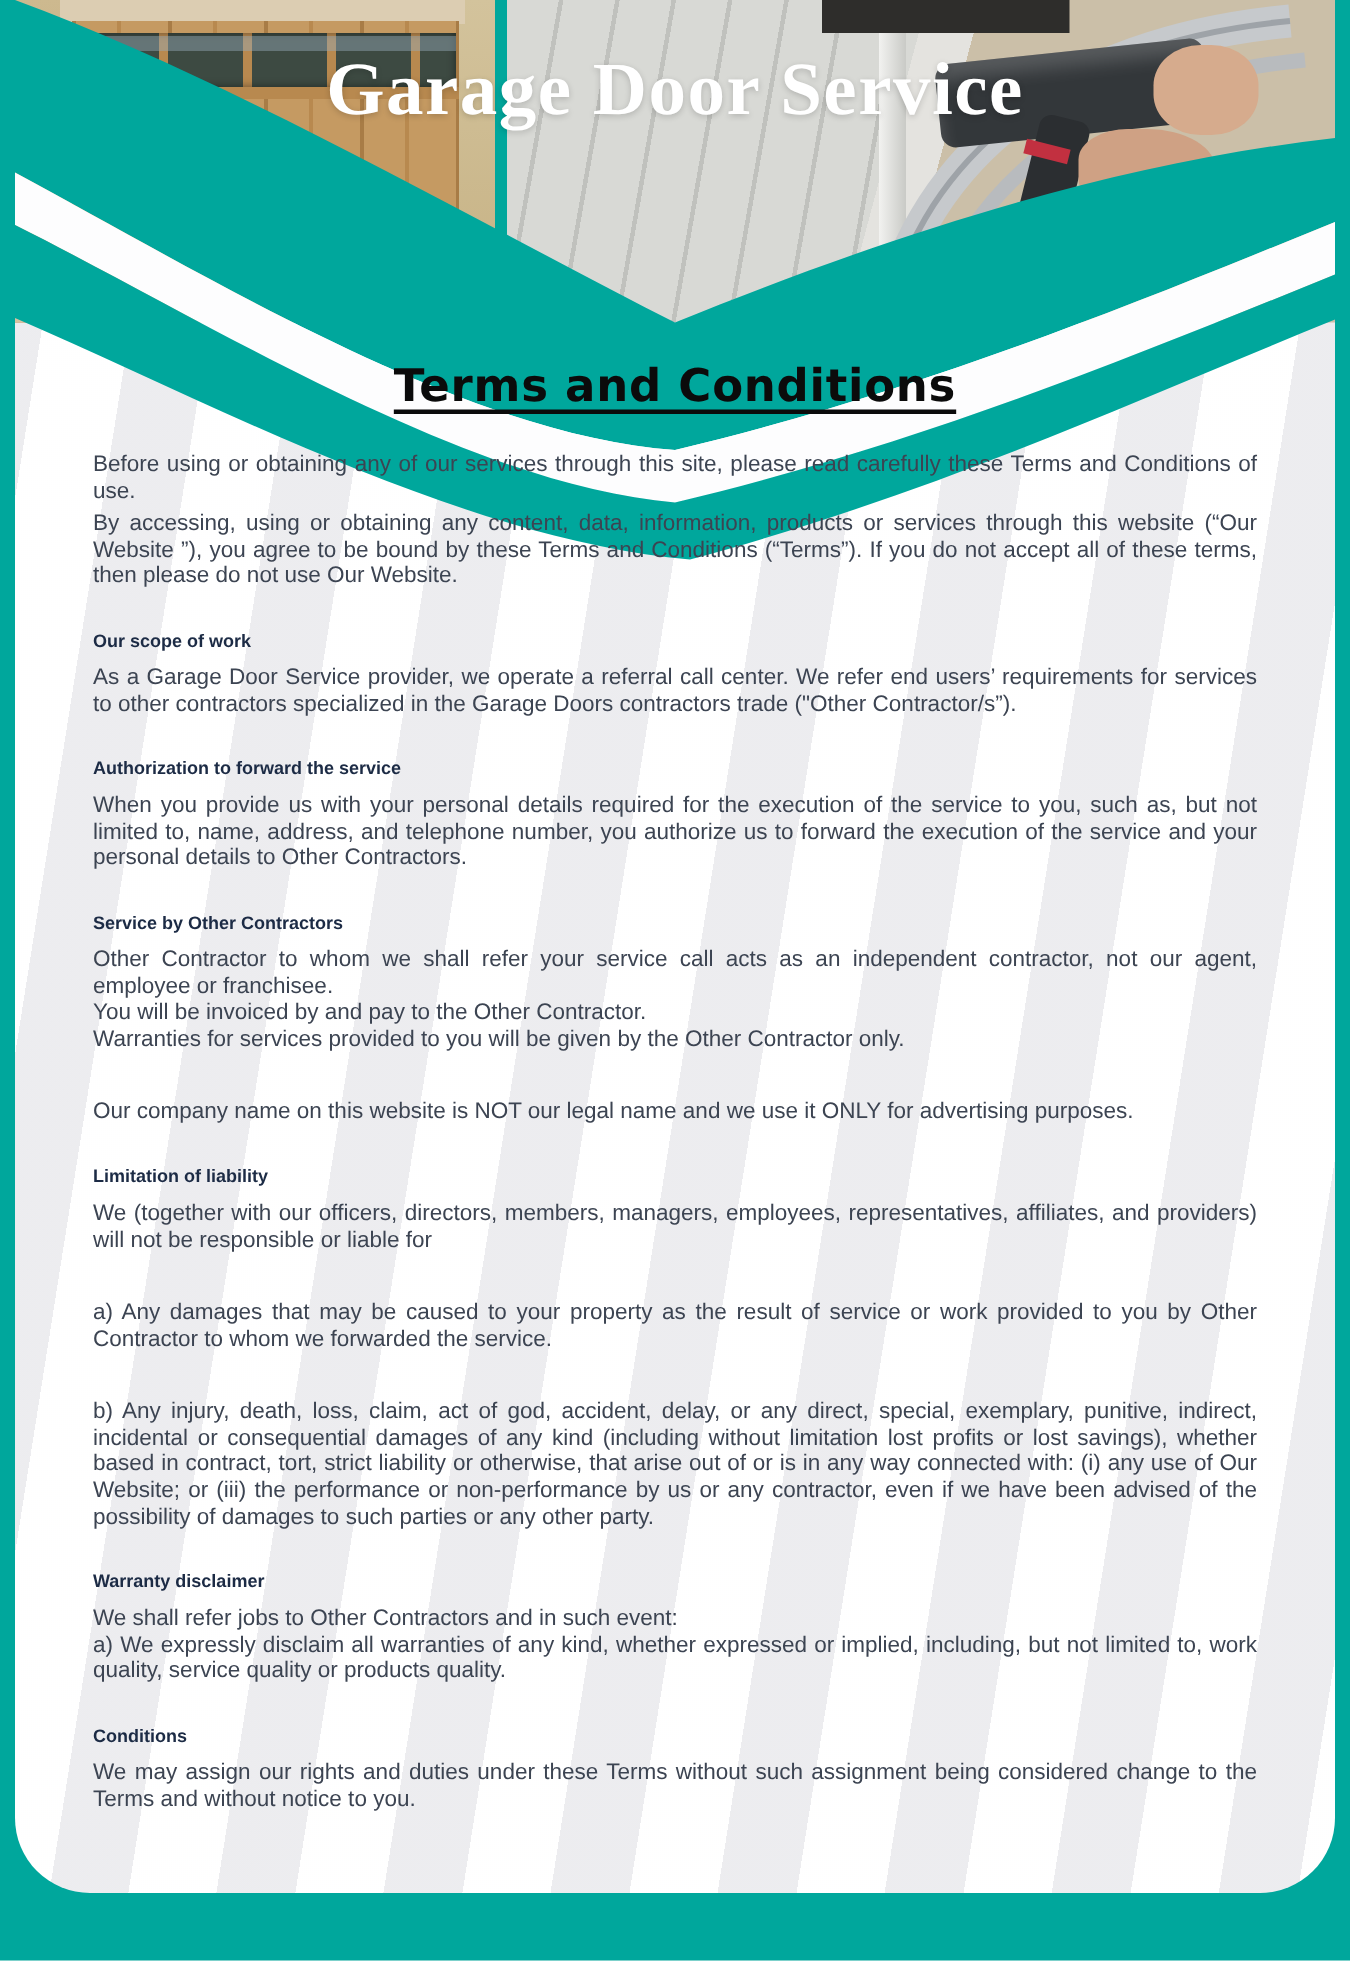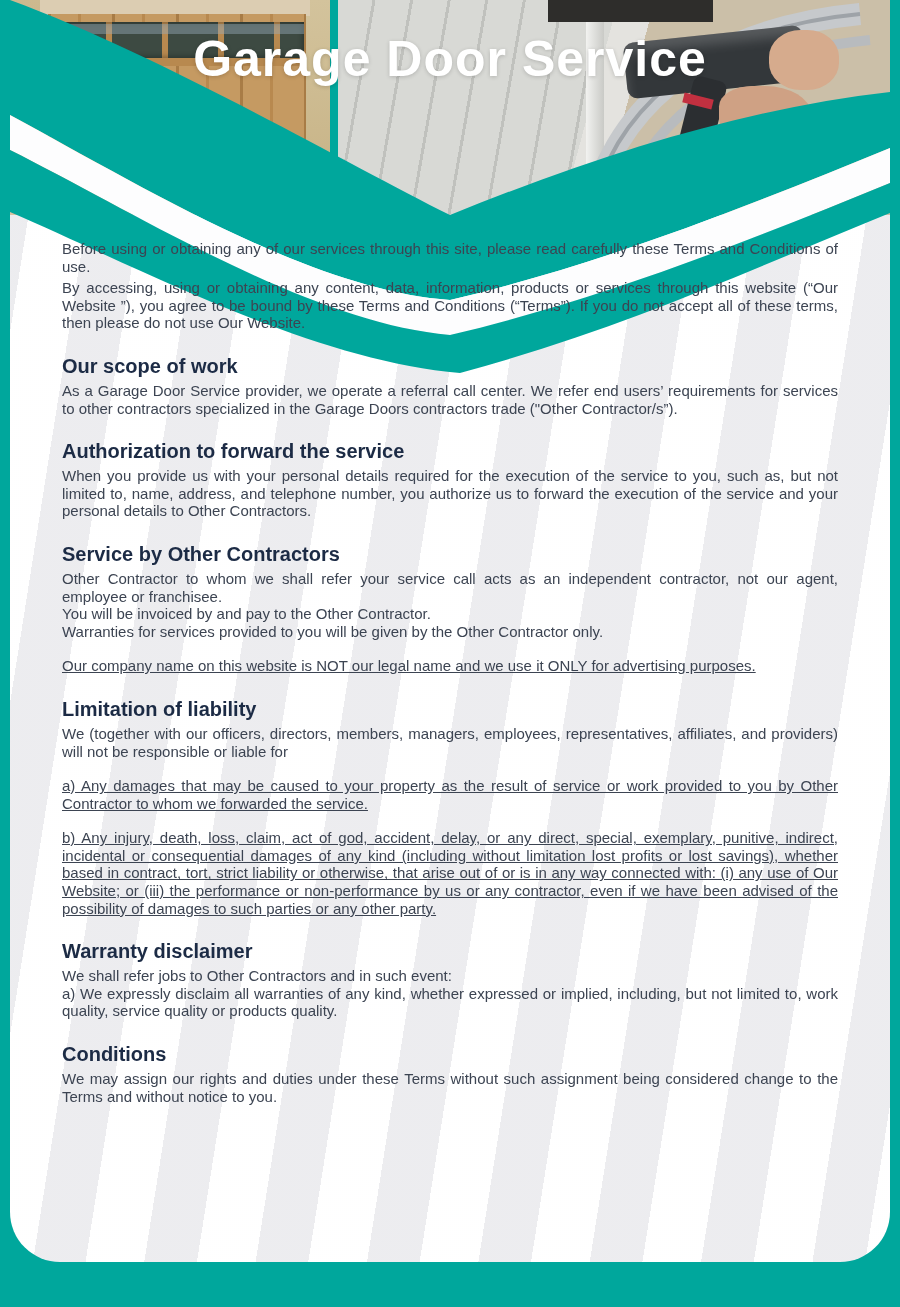--- a/index.html
+++ b/index.html
@@ -52,42 +52,42 @@
   .drill{position:absolute;left:52%;top:34px;width:180px;height:56px;background:#33373a;border-radius:10px;
     box-shadow:inset 0 10px 12px rgba(255,255,255,.18);transform:rotate(-6deg);}
   .drill-grip{position:absolute;left:63%;top:78px;width:34px;height:70px;background:#2b2e31;border-radius:8px;transform:rotate(14deg);}
   .drill-stripe{position:absolute;left:62.5%;top:96px;width:30px;height:10px;background:#c23040;transform:rotate(14deg);}
   .hand{position:absolute;left:69%;top:86px;width:92px;height:56px;background:#cfa184;border-radius:40% 55% 55% 45%;}
   .arm{position:absolute;left:78%;top:30px;width:70px;height:60px;background:#d6ab8d;border-radius:45%;}
 
   .swoosh{position:absolute;left:0;top:0;}
   .site-title{
     position:absolute;left:0;top:30px;width:880px;text-align:center;
-    font-family:Liberation Sans, sans-serif;font-weight:bold;
+    font-family:Liberation Serif, serif;font-weight:bold;
     font-size:50px;letter-spacing:1px;color:#ffffff;
     text-shadow:0 1px 4px rgba(0,0,0,.18);
   }
 
   
   .content{position:absolute;left:52px;top:240px;width:776px;}
   .page-title{
     text-align:center;
     font-family:"DejaVu Sans",sans-serif;font-weight:bold;
     font-size:30px;color:#0b0b0b;
     text-decoration:underline;text-decoration-thickness:3px;text-underline-offset:6px;
     margin:0 0 26px 0;letter-spacing:0.5px;
   }
   .para{
     font-size:15px;line-height:17.6px;color:#3c4452;
     text-align:justify;margin:0 0 0 0;
   }
-  .para.gap{margin-top:17px;text-decoration:underline;}
+  .para.gap{margin-top:31px;}
   .para.first{margin-top:6px;}
   .sec-heading{
-    font-size:20px;line-height:19px;font-weight:bold;color:#1c2b45;
+    font-size:12px;line-height:19px;font-weight:bold;color:#1c2b45;
     margin:25px 0 0 0;
   }
   .intro-block .para{margin-top:4px;}
   .intro-block .para:first-child{margin-top:0;}
 </style>
 </head>
 <body>
 
 <div class="canvas">
   <div class="page">
@@ -128,20 +128,21 @@
         <path d="M0,115 C130,185 300,290 440,300 C600,262 740,205 880,148
                  L880,183 C740,240 600,297 440,335 C300,323 130,215 0,150 Z" fill="#fdfdfe"></path>
         <path d="M0,150 C130,215 300,323 440,335 C600,297 740,240 880,183
                  L880,213 C740,270 610,330 450,373 C300,360 130,268 0,212 Z" fill="#00a79c"></path>
       </svg>
 
       <div class="site-title">Garage Door Service</div>
     </div>
 
     <div class="content">
+      <h1 class="page-title">Terms and Conditions</h1>
       <div class="intro-block" id="intro-block">
           <p class="para">Before using or obtaining any of our services through this site, please read carefully these Terms and Conditions of use.</p>
           <p class="para">By accessing, using or obtaining any content, data, information, products or services through this website (“Our Website ”), you agree to be bound by these Terms and Conditions (“Terms”). If you do not accept all of these terms, then please do not use Our Website.</p>
         </div>
       <div id="sections-container">
           <h2 class="sec-heading">Our scope of work</h2>
           <p class="para first">As a Garage Door Service provider, we operate a referral call center. We refer end users’ requirements for services to other contractors specialized in the Garage Doors contractors trade ("Other Contractor/s”).</p>
           <h2 class="sec-heading">Authorization to forward the service</h2>
           <p class="para first">When you provide us with your personal details required for the execution of the service to you, such as, but not limited to, name, address, and telephone number, you authorize us to forward the execution of the service and your personal details to Other Contractors.</p>
           <h2 class="sec-heading">Service by Other Contractors</h2>

